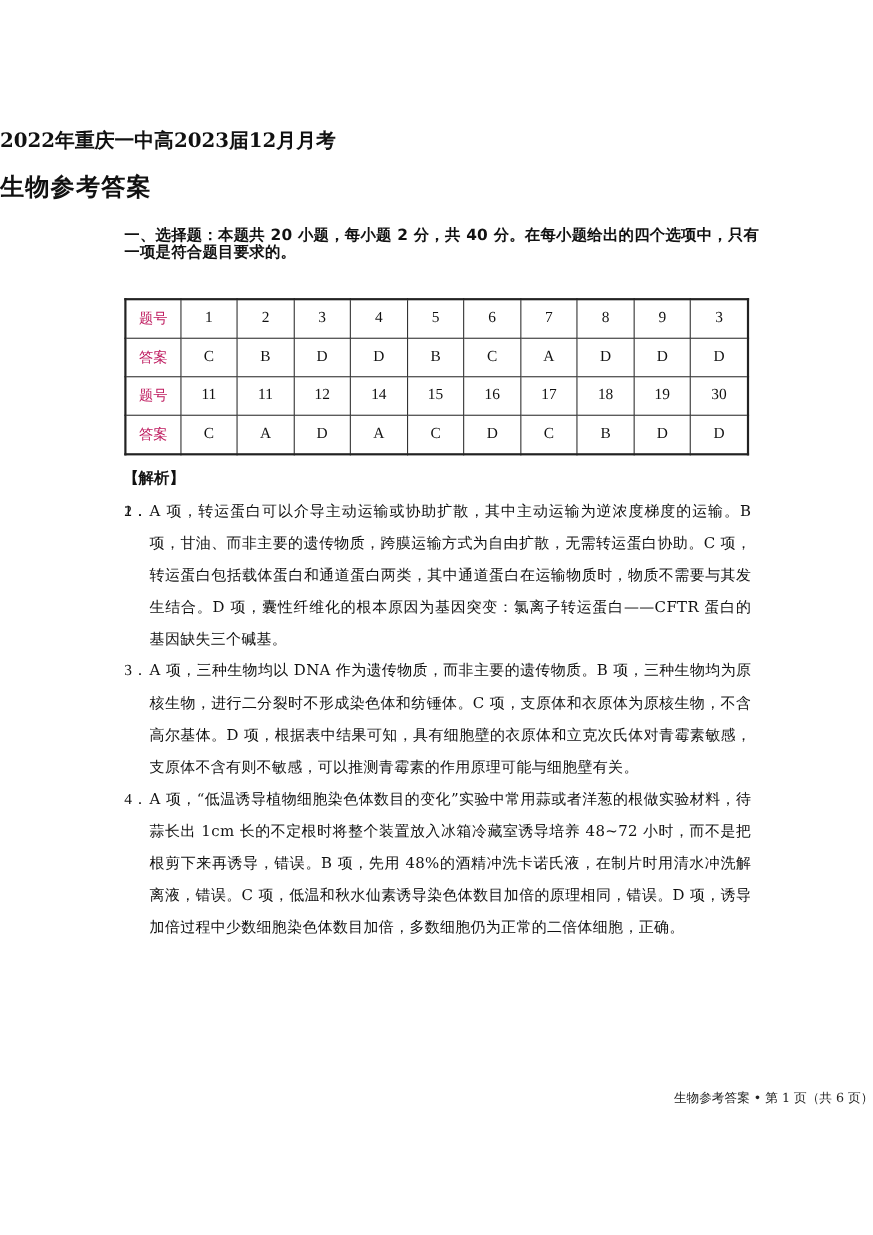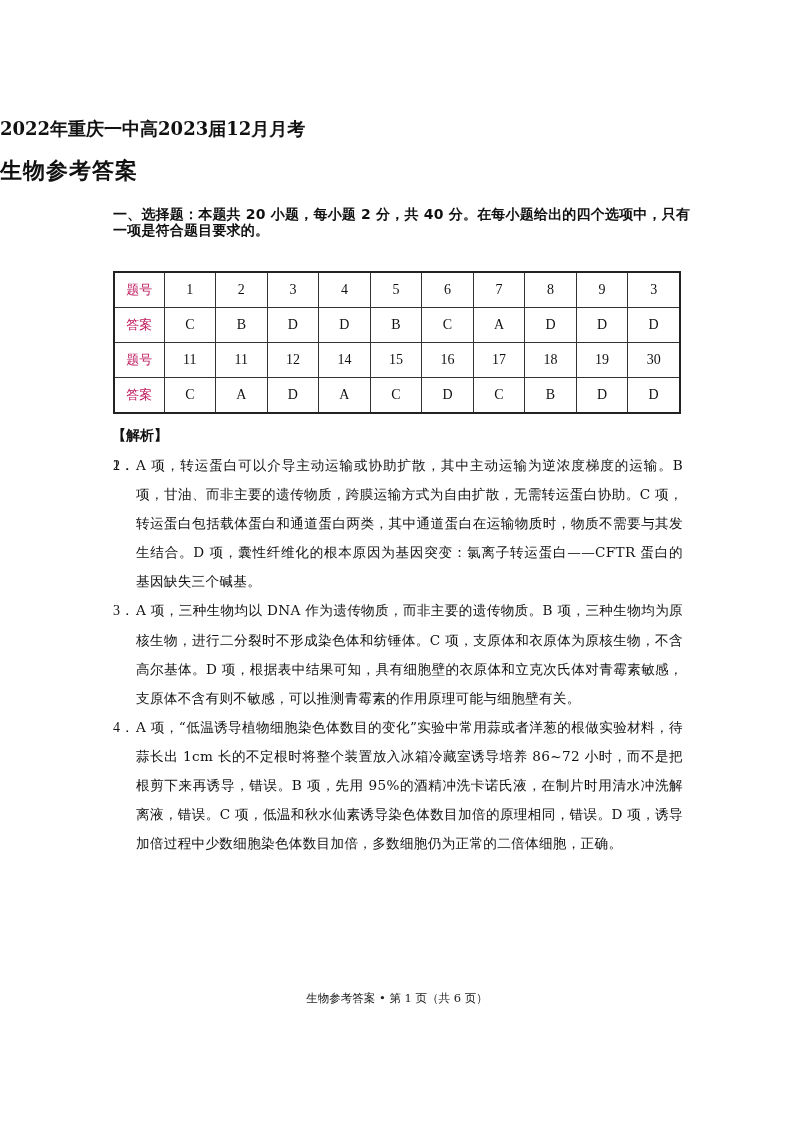--- a/index.html
+++ b/index.html
@@ -45,21 +45,21 @@
     font-family: "DejaVu Serif", "Liberation Serif", serif;
   }
   .item {
     position: relative; padding-left: 23px; font-size: 13.6px; line-height: 29.1px;
     text-align: justify; letter-spacing: 0.3px; margin-bottom: 0px;
   }
   .item .no {
     position: absolute; left: 0; top: 0; font-family: "Liberation Serif", serif; font-size: 14px;
   }
   .footer {
-    position: absolute; left: 0; width: 794px; top: 990px; text-align: center;
+    position: absolute; left: 0; width: 794px; top: 990px; text-align: right;
     font-size: 11.5px; line-height: 16px; color: #222;
   }
 </style>
 </head>
 <body>
 
 <div class="page">
   <div class="title1">2022年重庆一中高2023届12月月考</div>
   <div class="title2">生物参考答案</div>
 
@@ -131,18 +131,18 @@
     <div class="item">
       <span class="no">2．</span>
       <span>A 项，转运蛋白可以介导主动运输或协助扩散，其中主动运输为逆浓度梯度的运输。B 项，甘油、而非主要的遗传物质，跨膜运输方式为自由扩散，无需转运蛋白协助。C 项，转运蛋白包括载体蛋白和通道蛋白两类，其中通道蛋白在运输物质时，物质不需要与其发生结合。D 项，囊性纤维化的根本原因为基因突变：氯离子转运蛋白——CFTR 蛋白的基因缺失三个碱基。</span>
     </div>
     <div class="item">
       <span class="no">3．</span>
       <span>A 项，三种生物均以 DNA 作为遗传物质，而非主要的遗传物质。B 项，三种生物均为原核生物，进行二分裂时不形成染色体和纺锤体。C 项，支原体和衣原体为原核生物，不含高尔基体。D 项，根据表中结果可知，具有细胞壁的衣原体和立克次氏体对青霉素敏感，支原体不含有则不敏感，可以推测青霉素的作用原理可能与细胞壁有关。</span>
     </div>
     <div class="item">
       <span class="no">4．</span>
-      <span>A 项，“低温诱导植物细胞染色体数目的变化”实验中常用蒜或者洋葱的根做实验材料，待蒜长出 1cm 长的不定根时将整个装置放入冰箱冷藏室诱导培养 86~72 小时，而不是把根剪下来再诱导，错误。B 项，先用 95%的酒精冲洗卡诺氏液，在制片时用清水冲洗解离液，错误。C 项，低温和秋水仙素诱导染色体数目加倍的原理相同，错误。D 项，诱导加倍过程中少数细胞染色体数目加倍，多数细胞仍为正常的二倍体细胞，正确。</span>
+      <span>A 项，“低温诱导植物细胞染色体数目的变化”实验中常用蒜或者洋葱的根做实验材料，待蒜长出 1cm 长的不定根时将整个装置放入冰箱冷藏室诱导培养 48~72 小时，而不是把根剪下来再诱导，错误。B 项，先用 48%的酒精冲洗卡诺氏液，在制片时用清水冲洗解离液，错误。C 项，低温和秋水仙素诱导染色体数目加倍的原理相同，错误。D 项，诱导加倍过程中少数细胞染色体数目加倍，多数细胞仍为正常的二倍体细胞，正确。</span>
     </div>
   </div>
 
   <div class="footer">生物参考答案 • 第 1 页（共 6 页）</div>
 </div>
 
 </body></html>

